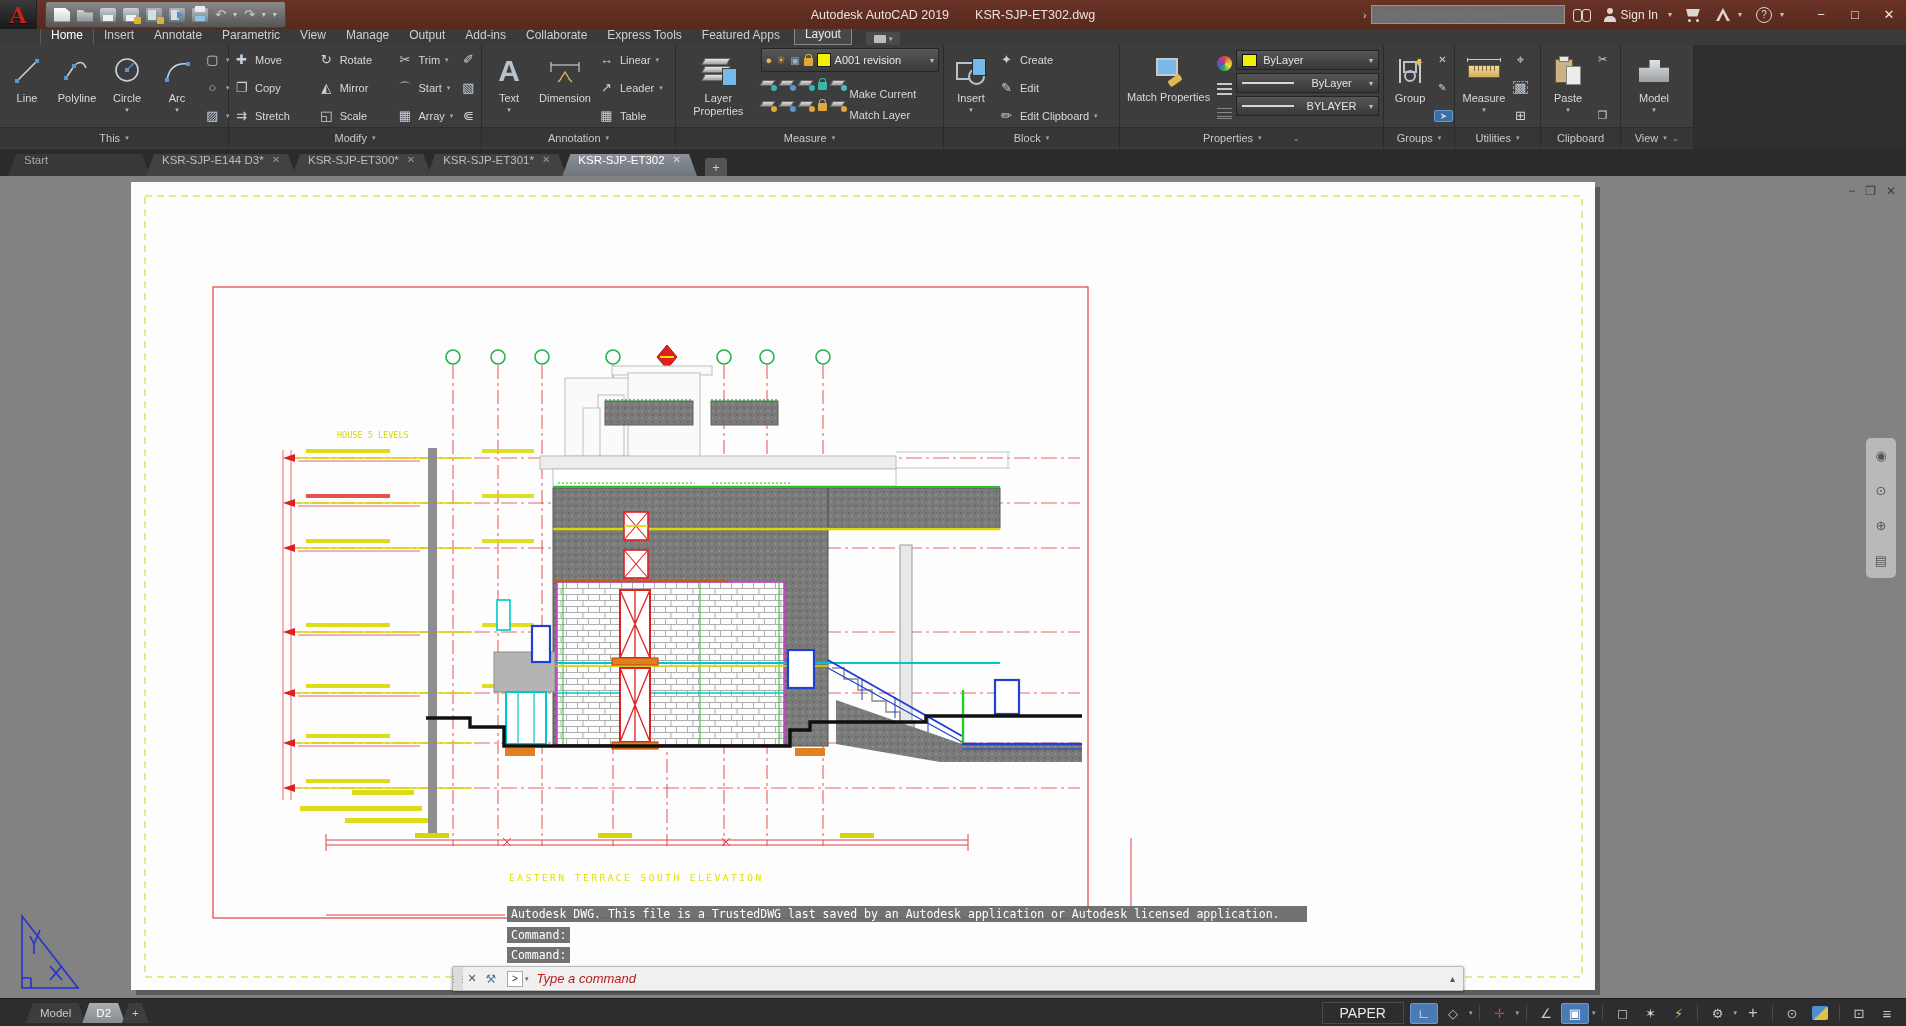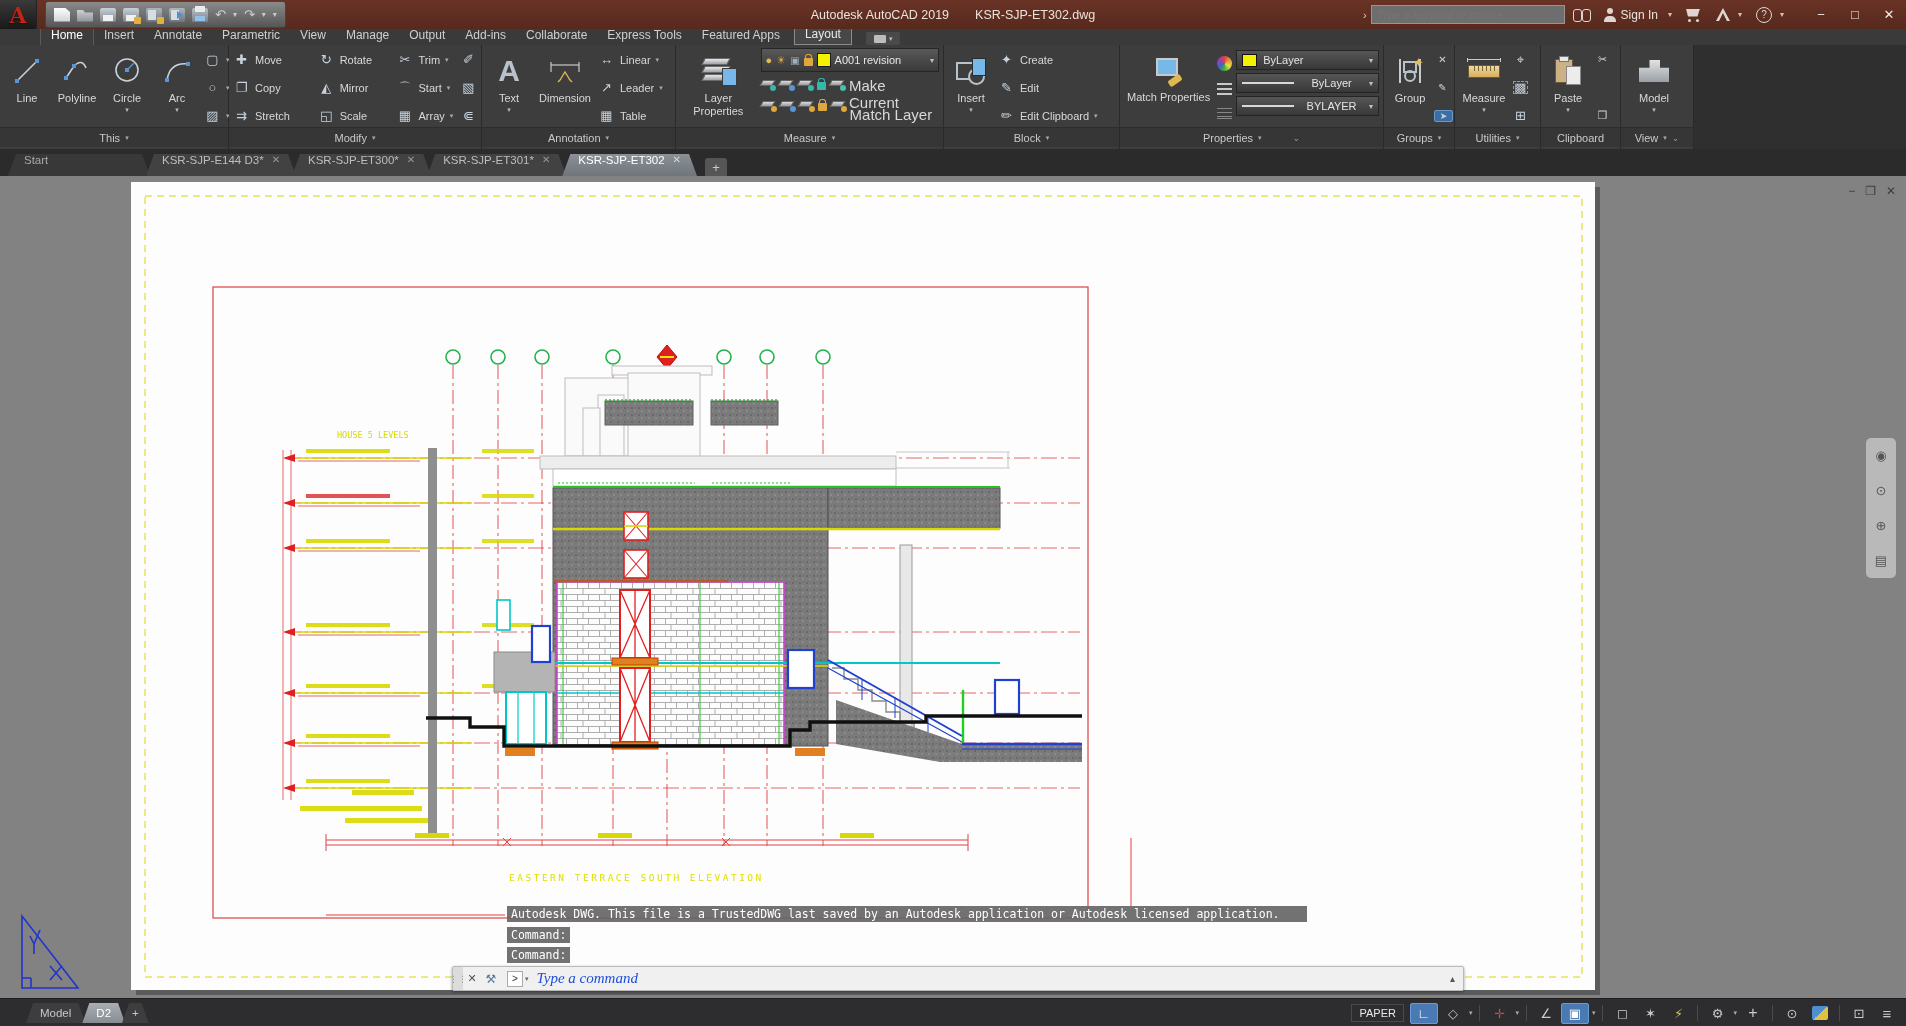--- a/index.html
+++ b/index.html
@@ -105,21 +105,21 @@
   .lmini{font-size:11px;}
   .lswatch{width:12px;height:12px;background:#f2f200;border:1px solid #1d1d1d;}
   .layname{color:#e6e6e6;font-size:11px;flex:1;}
   .laydrop .dd,.propdrop .dd{color:#c0c0c0;font-size:8px;}
   .layrow{display:flex;align-items:center;gap:4px;height:19px;}
   .pl-ic{position:relative;width:15px;height:11px;display:inline-block;}
   .pl-ic i{position:absolute;left:0;top:2px;width:13px;height:6px;background:linear-gradient(#dcdcdc,#9a9a9a);
     transform:skewX(-30deg);border:1px solid #666;box-sizing:border-box;}
   .pl-ic em{position:absolute;right:-1px;bottom:-2px;width:6px;height:6px;border-radius:50%;}
   .dotT{background:#35b8a8}.dotB{background:#5a96d2}.dotY{background:#e0a83c}.dotL{background:#46c0b0}
-  .layrow .ml{color:#d9d9d9;font-size:15px;margin-top:20px;}
+  .layrow .ml{color:#d9d9d9;font-size:11px;margin-top:20px;}
   .lock{position:relative;width:9px;height:8px;background:#e0a83c;border-radius:1px;margin-top:4px;}
   .lock:before{content:"";position:absolute;left:1px;top:-4px;width:5px;height:4px;border:1.5px solid #e0a83c;
     border-bottom:none;border-radius:3px 3px 0 0;}
   .lock.teal{background:#35b8a8}.lock.teal:before{border-color:#35b8a8}
   
   .ic-insert{position:relative;width:30px;height:26px;}
   .ic-insert .r{position:absolute;left:0;top:4px;width:20px;height:14px;border:2px solid #b9c2ca;}
   .ic-insert .c{position:absolute;left:12px;top:10px;width:13px;height:13px;border:2px solid #b9c2ca;border-radius:50%;background:#3d3d3d;}
   .ic-insert .p{position:absolute;right:0;top:0;width:12px;height:16px;background:#76b8e8;border:1px solid #2c2c2c;}
   
@@ -185,31 +185,31 @@
     padding:0 4px;white-space:nowrap;z-index:7;}
   .cmd-bar{position:absolute;height:23px;background:#f0f0f0;border:1px solid #b9b9b9;border-radius:2px;
     display:flex;align-items:center;z-index:8;box-shadow:0 1px 3px rgba(0,0,0,.4);}
   .cmd-grip{width:10px;height:100%;background:#dcdcdc;color:#9a9a9a;font-size:9px;line-height:10px;
     display:flex;align-items:center;justify-content:center;}
   .cmd-x{width:18px;text-align:center;color:#555;font-size:11px;}
   .cmd-wr{width:20px;text-align:center;color:#5a7a9a;font-size:12px;}
   .cmd-pr{display:flex;align-items:center;gap:2px;margin-left:6px;color:#444;}
   .cmd-pr .bx{width:14px;height:14px;border:1px solid #aaa;background:#fff;font-size:10px;line-height:13px;text-align:center;color:#333;}
   .cmd-pr .dd{font-size:7px;color:#666;}
-  .cmd-ph{margin-left:8px;color:#1d4ed8;font-style:italic;font-size:15px;font-family:Liberation Serif, serif;}
+  .cmd-ph{margin-left:8px;color:#b91c1c;font-style:italic;font-size:13px;}
   .cmd-up{margin-left:auto;margin-right:8px;color:#555;font-size:10px;}
   
   .statusbar{position:absolute;left:0;top:998px;width:1906px;height:28px;background:#2d2d2f;
     display:flex;align-items:center;z-index:20;border-top:1px solid #1e1e1e;}
   .stab{height:20px;display:flex;align-items:center;padding:0 14px;font-size:11.5px;color:#c9c9c9;
     background:#3d3d3f;clip-path:polygon(7px 0,calc(100% - 7px) 0,100% 100%,0 100%);margin-right:-3px;}
   .stab.active{background:linear-gradient(#a9aeb2,#878d92);color:#fff;font-weight:normal;}
   .stab.plus{padding:0 10px;}
   .sb-right{margin-left:auto;display:flex;align-items:center;gap:2px;padding-right:6px;}
-  .paperlbl{color:#e8e8e8;font-size:11px;padding:2px 7px;border:1px solid #4a4a4c;margin-right:4px;}
+  .paperlbl{color:#e8e8e8;font-size:14px;padding:2px 17px;border:1px solid #4a4a4c;margin-right:4px;}
   .sic{min-width:22px;height:19px;display:flex;align-items:center;justify-content:center;
     color:#c9c9c9;font-size:13px;border-radius:2px;padding:0 2px;}
   .sic.blue{background:#4a7ab4;border:1px solid #6b9bd2;color:#fff;}
   .sdd{color:#a9a9a9;font-size:7px;margin:0 1px;}
   .sdiv{width:1px;height:16px;background:#4a4a4c;margin:0 4px;}
   .sic-gfx{width:16px;height:14px;background:linear-gradient(135deg,#4f8fd0 0 50%,#e0c040 50% 100%);border-radius:2px;}
 </style>
 </head>
 <body>
 

